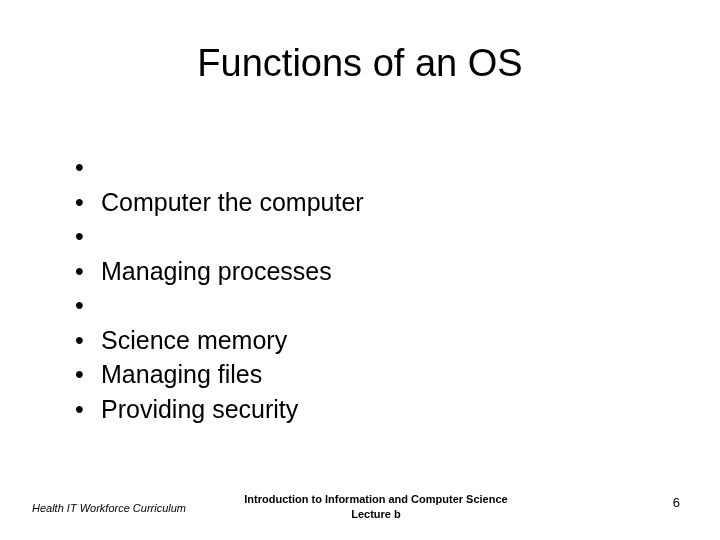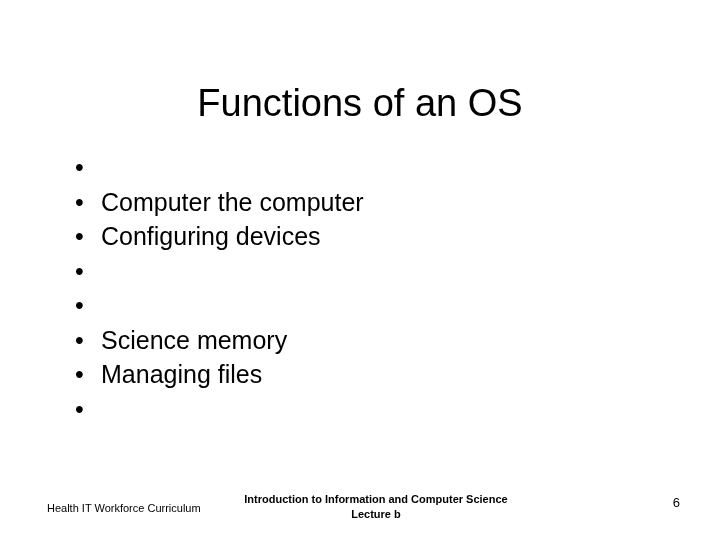--- a/index.html
+++ b/index.html
@@ -19,21 +19,20 @@
     box-sizing: border-box;
   }
   .title {
     position: absolute;
     top: 42px;
     left: 0;
     width: 100%;
     text-align: center;
     font-size: 38px;
     font-weight: 400;
-    margin-top: 40px;
   }
   .bullets {
     position: absolute;
     top: 150px;
     left: 75px;
   }
   .bullet-row {
     display: flex;
     align-items: baseline;
     font-size: 25px;
@@ -47,22 +46,23 @@
   .footer {
     position: absolute;
     bottom: 18px;
     left: 0;
     width: 100%;
     font-size: 11px;
     line-height: 1.35;
   }
   .footer-left {
     position: absolute;
-    left: 47px;
+    left: 32px;
     bottom: 6px;
+    font-style: italic;
   }
   .footer-center {
     position: absolute;
     left: 16px;
     width: 100%;
     bottom: 0;
     text-align: center;
     font-weight: bold;
   }
   .footer-right {
@@ -82,38 +82,39 @@
   <div class="bullets">
     <div class="bullet-row">
       <span class="dot">•</span>
     </div>
     <div class="bullet-row">
       <span class="dot">•</span>
       <span>Computer the computer</span>
     </div>
     <div class="bullet-row">
       <span class="dot">•</span>
-      <span>Configuring devices</span>
     </div>
     <div class="bullet-row">
       <span class="dot">•</span>
+      <span>Managing processes</span>
     </div>
     <div class="bullet-row">
       <span class="dot">•</span>
     </div>
     <div class="bullet-row">
       <span class="dot">•</span>
       <span>Science memory</span>
     </div>
     <div class="bullet-row">
       <span class="dot">•</span>
       <span>Managing files</span>
     </div>
     <div class="bullet-row">
       <span class="dot">•</span>
+      <span>Providing security</span>
     </div>
   </div>
 
   <div class="footer">
     <div class="footer-left">
       <div>Health IT Workforce Curriculum</div>
     </div>
     <div class="footer-center">
       <div>Introduction to Information and Computer Science</div>
       <div>Lecture b</div>

